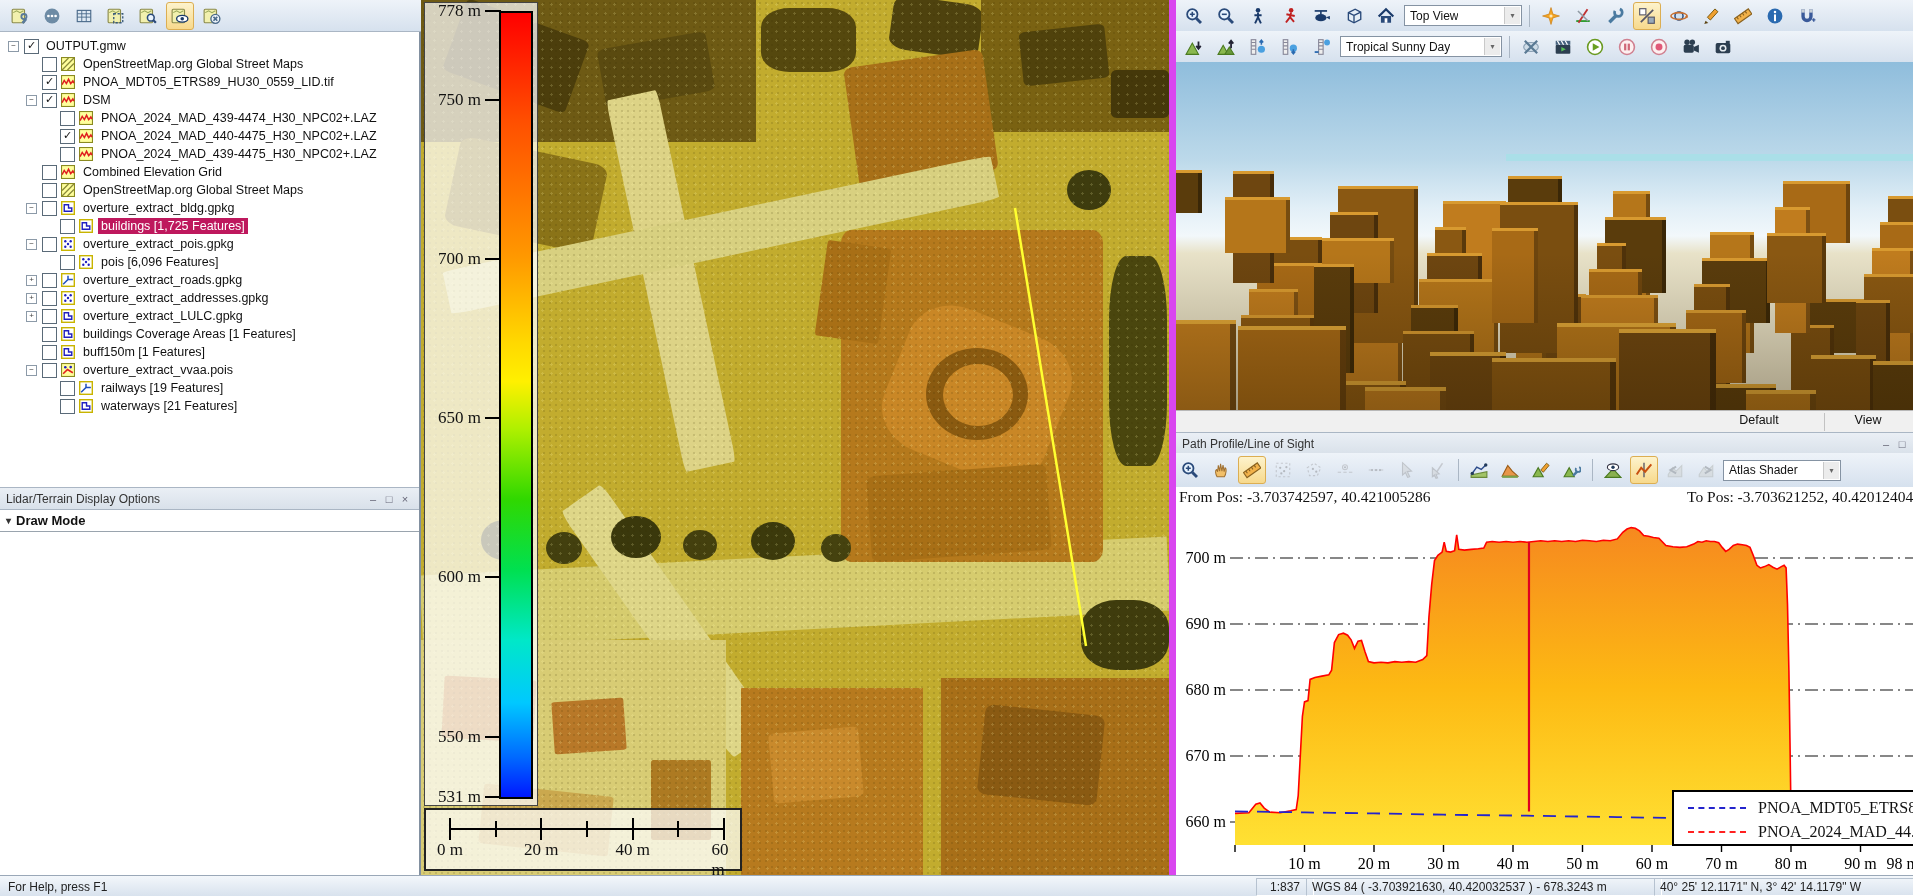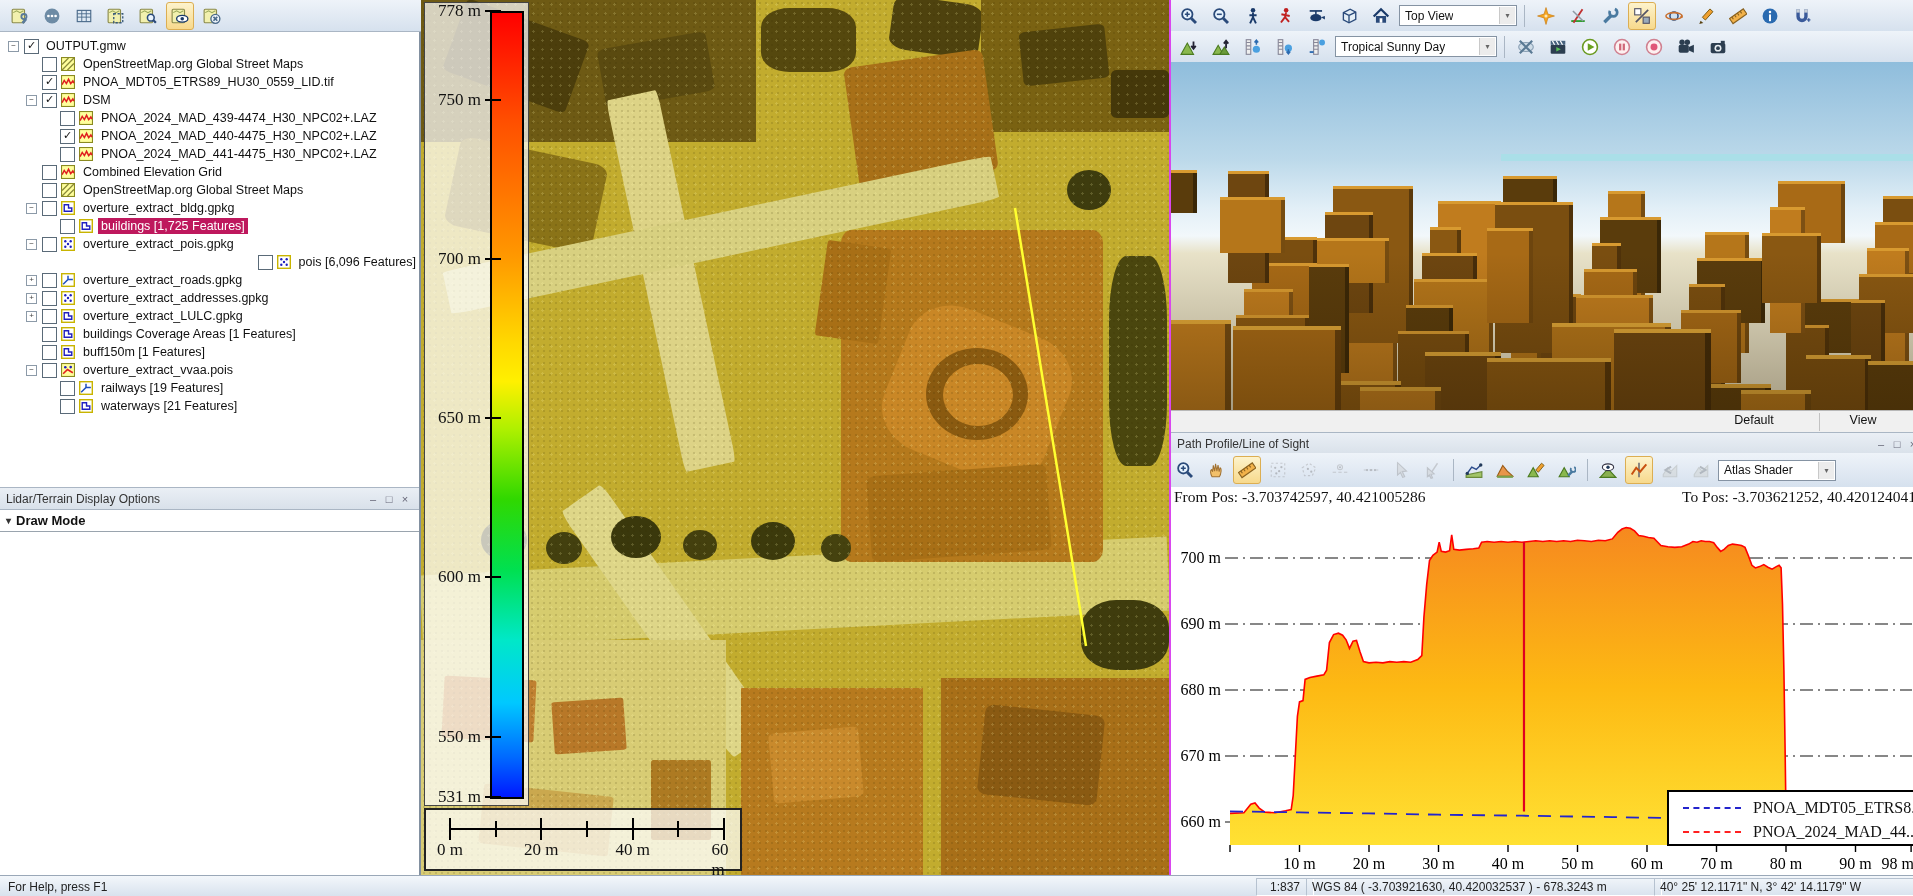--- a/index.html
+++ b/index.html
@@ -44,34 +44,34 @@
   .wbtn{width:16px;text-align:center;color:#667;font-size:11px;}
   .sechdr{height:21px;border-bottom:1px solid #9aa4ae;display:flex;align-items:center;
           font-weight:bold;font-size:13px;padding-left:6px;gap:5px;}
   
   #map{position:absolute;left:421px;top:0;width:748px;height:875px;background:#c2ac2e;overflow:hidden;}
   #map .blob{position:absolute;}
   #speckle{position:absolute;inset:0;background-image:radial-gradient(rgba(55,45,0,.28) 1px,transparent 1.6px);
            background-size:6px 6px;opacity:.5;}
   #speckle2{position:absolute;inset:0;background-image:radial-gradient(rgba(255,250,170,.5) 1px,transparent 1.4px);
            background-size:9px 9px;opacity:.35;}
-  #elev-legend{position:absolute;left:3px;top:2px;width:105px;height:804px;
+  #elev-legend{position:absolute;left:3px;top:2px;width:114px;height:804px;
      background:rgba(255,255,255,.72);border:1px solid #444;box-sizing:border-box;}
   #colorbar{position:absolute;right:4px;top:8px;width:34px;height:788px;border:2px solid #000;box-sizing:border-box;
      background:linear-gradient(#ff0000,#ff5000 14%,#ff9800 31%,#ffd800 42%,#fff000 47%,#b0f000 53%,#30d800 62%,#00e050 71%,#00e8c8 80%,#00c8ff 88%,#0068ff 95%,#0018ff 100%);}
   .eltick{position:absolute;height:2px;background:#000;left:60px;width:16px;}
   .ellabel{position:absolute;left:2px;width:54px;text-align:right;font-size:17px;}
   #scalebar{position:absolute;left:3px;top:808px;width:318px;height:63px;
      background:rgba(255,255,255,.72);border:2px solid #222;box-sizing:border-box;}
   #sbline{position:absolute;left:24px;top:18px;width:274px;height:2px;background:#000;}
   .sbtick{position:absolute;background:#000;width:2px;}
   .sblabel{position:absolute;font-size:17px;transform:translateX(-50%);top:30px;}
   
   #rp{position:absolute;left:1169px;top:0;width:744px;height:875px;background:#d946ef;
-      border-left:2px solid #d946ef;box-sizing:border-box;overflow:hidden;}
+      border-left:7px solid #d946ef;box-sizing:border-box;overflow:hidden;}
   #rt1{left:0;top:0;width:744px;height:31px;padding-left:4px;position:absolute;}
   #rt2{left:0;top:31px;width:744px;height:31px;padding-left:4px;position:absolute;}
   #view3d{position:absolute;left:0;top:62px;width:744px;height:348px;overflow:hidden;
      background:linear-gradient(#8fbddc,#bcd9ea 28%,#e2eff7 42%,#f2f8fb 50%,#e8e2c8 55%);}
   #city{position:absolute;inset:0;}
   #v3dshade{position:absolute;inset:0;background:linear-gradient(180deg,rgba(0,0,0,0) 55%,rgba(40,25,0,.35));}
   #vtabs{position:absolute;left:0;top:410px;width:744px;height:22px;background:#f0f0f0;
      border-top:1px solid #b8b8b8;border-bottom:1px solid #b8b8b8;}
   #vtabs .vt{position:absolute;top:2px;font-size:12.5px;text-align:center;}
   #vtabs .vdiv{position:absolute;top:2px;bottom:2px;width:1px;background:#c2c2c2;}
@@ -210,21 +210,21 @@
           </svg></span>
         <span class="tlabel">PNOA_2024_MAD_440-4475_H30_NPC02+.LAZ</span>
       </div>
       <div class="trow" style="padding-left: 44px;">
         <span class="exp"></span>
         <span class="cb"></span>
         <span class="ticon"><svg viewBox="0 0 13 13">
             <rect x=".5" y=".5" width="12" height="12" fill="#ffff9c" stroke="#8a8a20"></rect>
             <polyline points="1,9 3,5 5,8 7,4 9,8 11,5.5 12,7.5" fill="none" stroke="#e02020" stroke-width="1.4"></polyline>
           </svg></span>
-        <span class="tlabel">PNOA_2024_MAD_441-4475_H30_NPC02+.LAZ</span>
+        <span class="tlabel">PNOA_2024_MAD_439-4475_H30_NPC02+.LAZ</span>
       </div>
       <div class="trow" style="padding-left: 26px;">
         <span class="exp"></span>
         <span class="cb"></span>
         <span class="ticon"><svg viewBox="0 0 13 13">
             <rect x=".5" y=".5" width="12" height="12" fill="#ffff9c" stroke="#8a8a20"></rect>
             <polyline points="1,9 3,5 5,8 7,4 9,8 11,5.5 12,7.5" fill="none" stroke="#e02020" stroke-width="1.4"></polyline>
           </svg></span>
         <span class="tlabel">Combined Elevation Grid</span>
       </div>
@@ -267,21 +267,21 @@
             <g fill="#2020c0">
               <circle cx="4" cy="4" r="1.1"></circle>
               <circle cx="9" cy="4" r="1.1"></circle>
               <circle cx="6.5" cy="6.5" r="1.1"></circle>
               <circle cx="4" cy="9" r="1.1"></circle>
               <circle cx="9" cy="9" r="1.1"></circle>
             </g>
           </svg></span>
         <span class="tlabel">overture_extract_pois.gpkg</span>
       </div>
-      <div class="trow" style="padding-left: 25px; justify-content: flex-end;">
+      <div class="trow" style="padding-left: 44px;">
         <span class="exp"></span>
         <span class="cb"></span>
         <span class="ticon"><svg viewBox="0 0 13 13">
             <rect x=".5" y=".5" width="12" height="12" fill="#fff" stroke="#c8b400" stroke-width="1.6"></rect>
             <g fill="#2020c0">
               <circle cx="4" cy="4" r="1.1"></circle>
               <circle cx="9" cy="4" r="1.1"></circle>
               <circle cx="6.5" cy="6.5" r="1.1"></circle>
               <circle cx="4" cy="9" r="1.1"></circle>
               <circle cx="9" cy="9" r="1.1"></circle>

